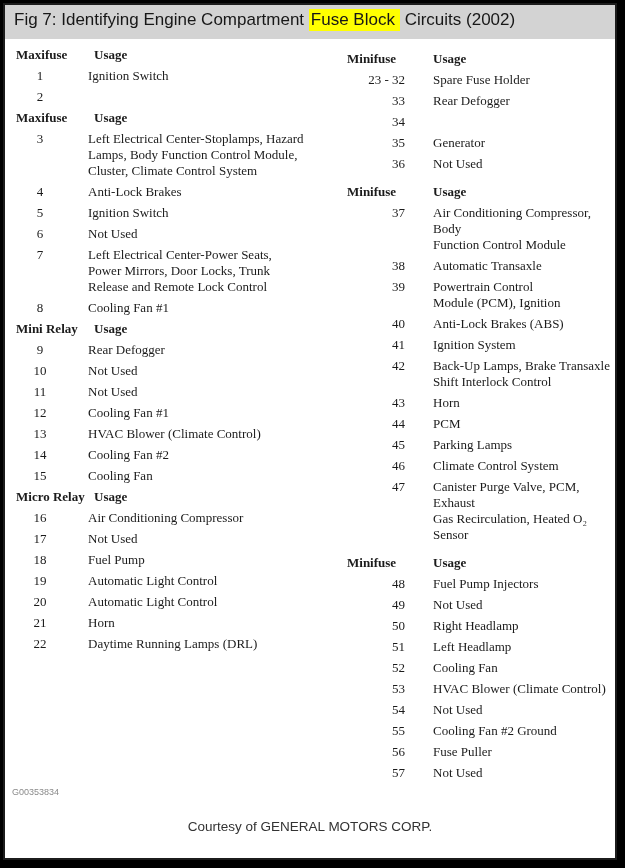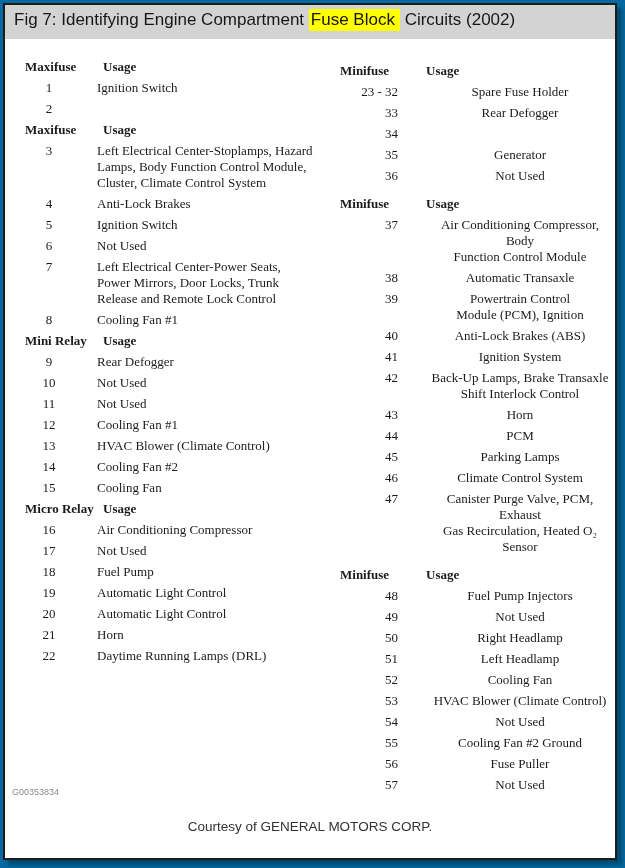--- a/index.html
+++ b/index.html
@@ -1,42 +1,42 @@
 <!DOCTYPE html>
 <html><head>
 <meta charset="utf-8">
 <style>
   html,body { margin:0; padding:0; background:#ffffff; }
   .page {
-    position:relative; width:625px; height:868px; background:#0369a1;
+    position:relative; width:625px; height:868px; background:#000000;
     font-family:"Liberation Serif","DejaVu Serif",serif; overflow:hidden;
   }
   .frame {
     position:absolute; left:3px; top:3px; width:610px; height:853px;
     border:2px solid #1c1c1c; background:#ffffff;
     box-shadow:5px 5px 4px rgba(0,0,0,0.30);
     box-sizing:content-box;
   }
   .titlebar {
     height:24px; padding:5px 9px;
     font-family:"Liberation Sans","DejaVu Sans",sans-serif;
     font-size:17px; color:#171717; background:#d3d3d3;
     white-space:nowrap;
   }
   .hl { padding:1px 5px 2px 2px; }
   .content { position:relative; height:742px; }
   .col { position:absolute; top:0; font-size:13px; line-height:16px; color:#1b1b1b; }
-  .col-left  { left:20px;  width:310px; padding-top:20px; }
-  .col-right { left:335px; width:274px; padding-top:24px; }
+  .col-left  { left:11px;  width:310px; padding-top:8px; }
+  .col-right { left:342px; width:274px; padding-top:12px; }
   .row { display:flex; margin-bottom:5px; }
   .header-row { font-weight:bold; }
   .num-cell { flex:none; width:48px; text-align:center; }
   .col-right .num-cell { width:58px;text-align:right; }
   .usage-cell { flex:1; margin-left:24px; white-space:pre-line; }
-  .col-right .usage-cell { margin-left:28px;text-align:center; }
+  .col-right .usage-cell { margin-left:28px; }
   .head-label { flex:none; width:78px; }
   .col-right .head-label { width:86px; }
   .head-usage { flex:1; }
   .gap-small { margin-top:12px; }
   .gap-large { }
   .figcode {
     font-family:"Liberation Sans","DejaVu Sans",sans-serif;
     font-size:9px; color:#8a8a8a; margin:6px 0 0 7px;
   }
   .courtesy {

